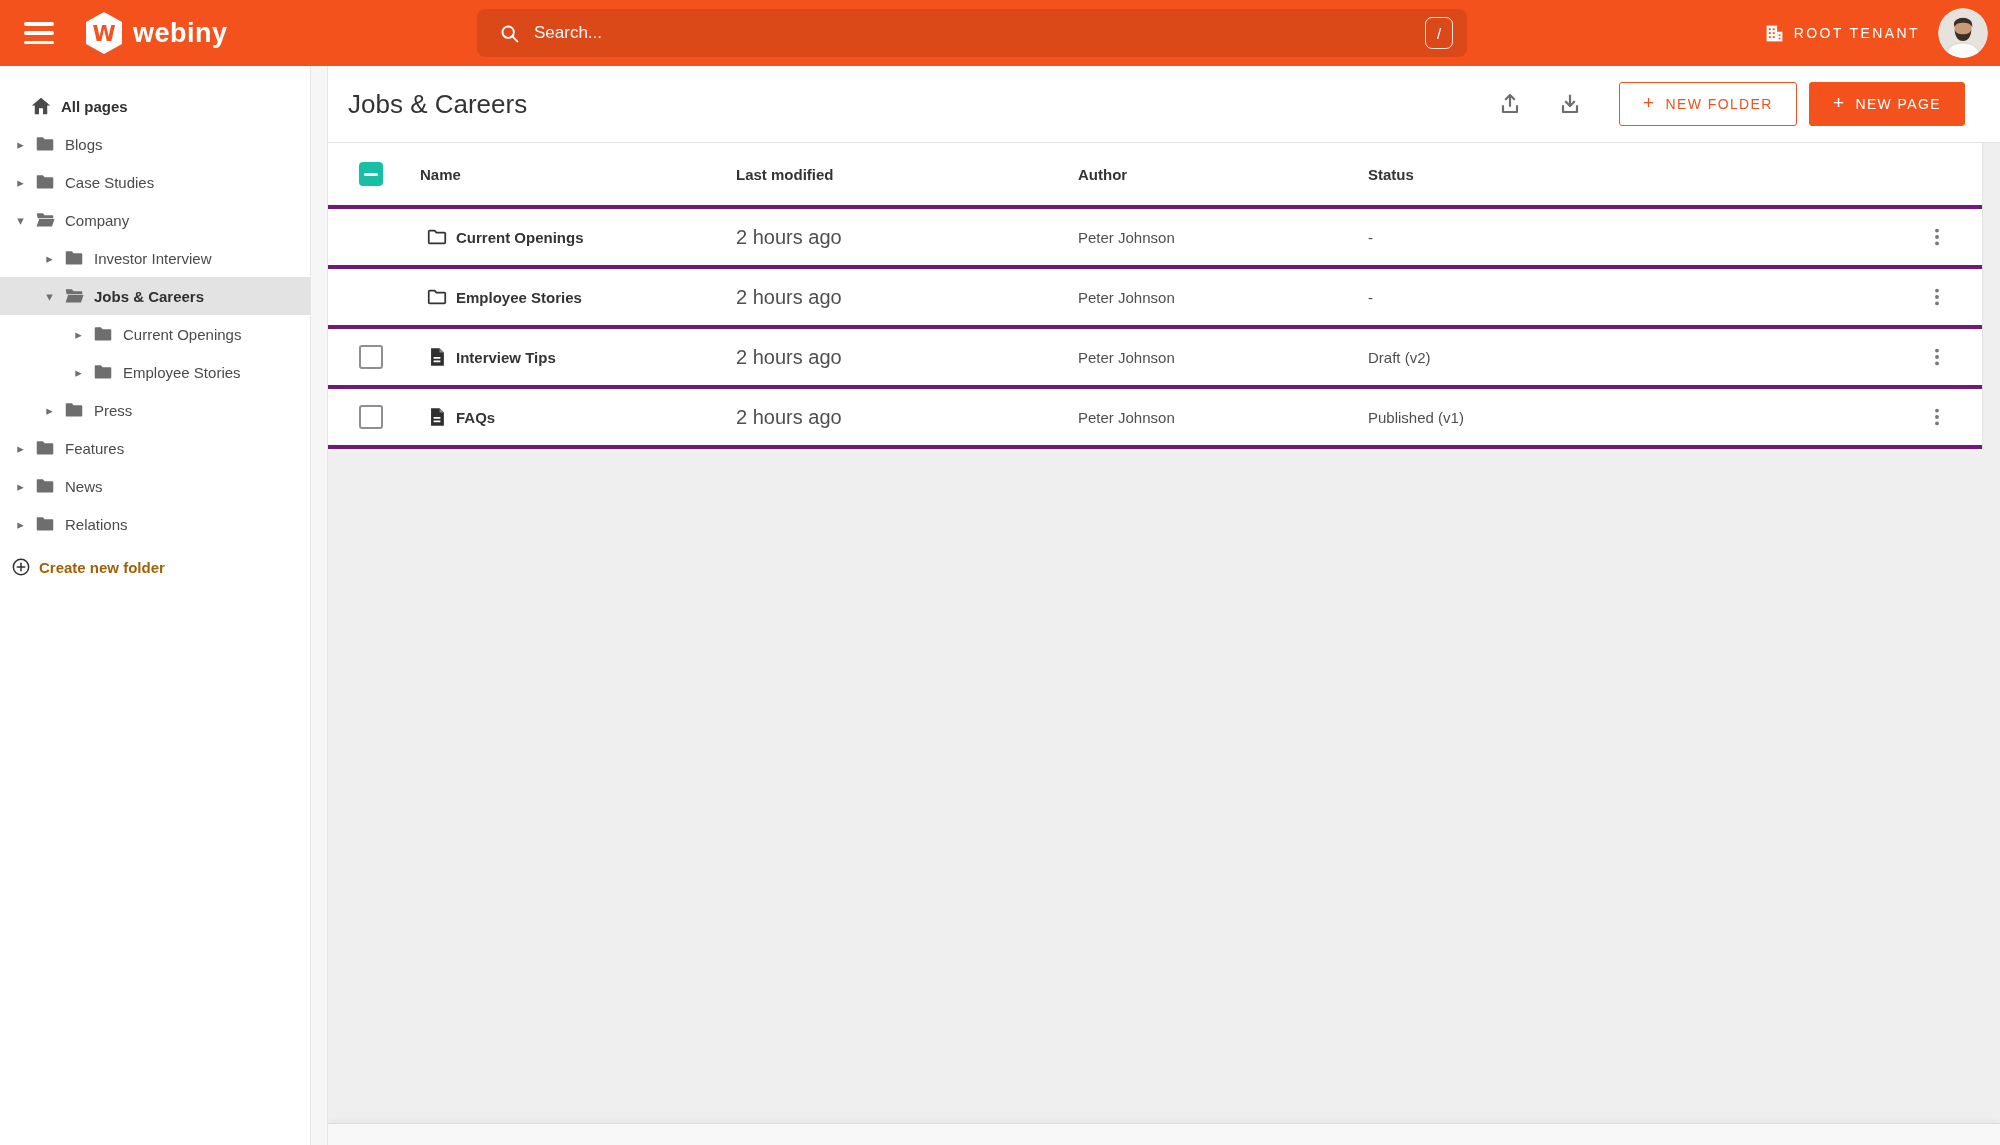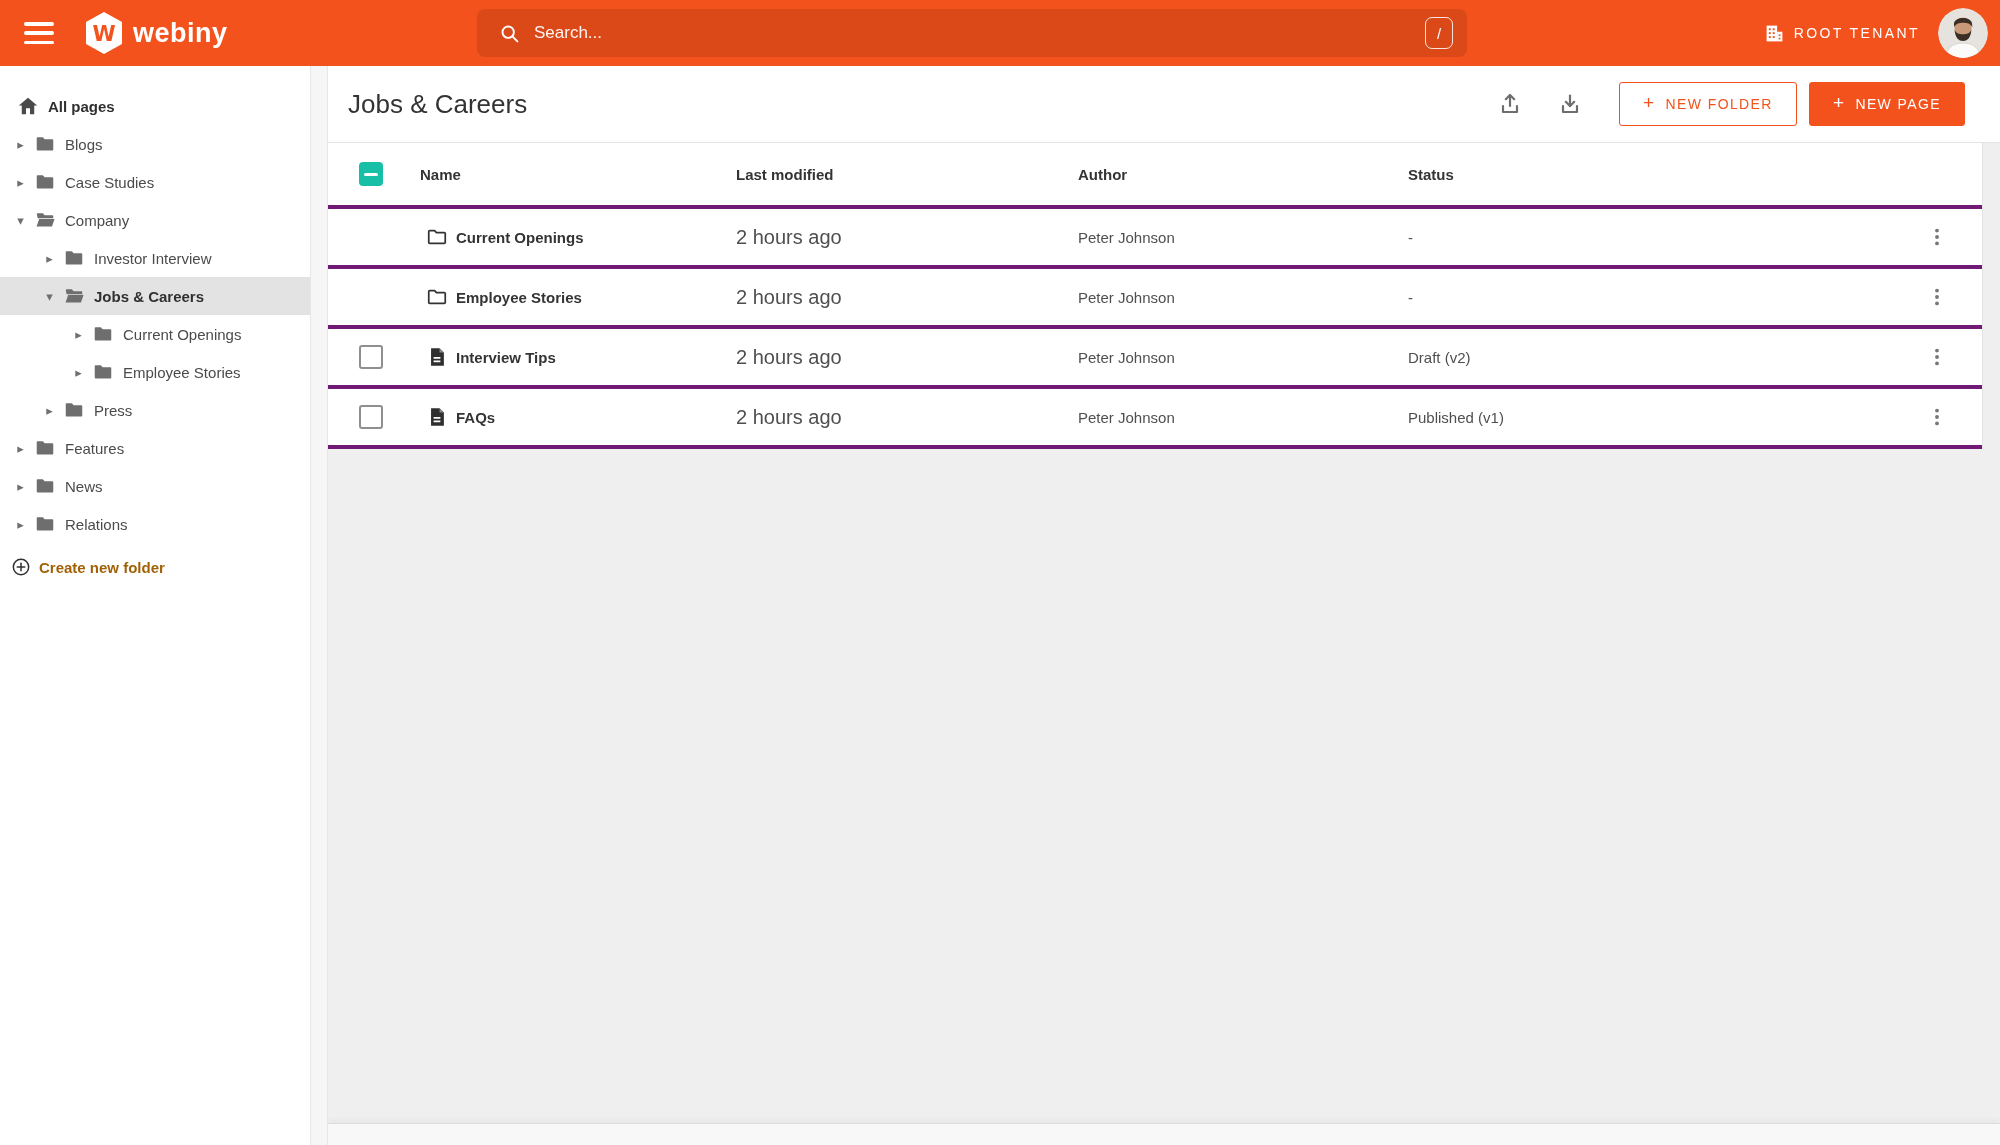--- a/index.html
+++ b/index.html
@@ -51,21 +51,21 @@
 
   
   .card { background:#fff; width:calc(100% - 17px); border-right:1px solid #e2e2e2; }
   .trow { display:flex; align-items:center; border-bottom:4px solid #701a75; }
   .trow.head { height:66px; font-weight:700; color:#343434; }
   .trow.data { height:60px; }
   .c-check { width:92px; flex:none; display:flex; align-items:center; padding-left:31px; }
   .c-name  { width:316px; flex:none; display:flex; align-items:center; font-size:15px; }
   .c-mod   { width:342px; flex:none; font-size:20px; }
   .c-auth  { width:290px; flex:none; font-size:15px; }
-  .c-status{ flex:1; font-size:15px;margin-left:40px; }
+  .c-status{ flex:1; font-size:15px; }
   .c-menu  { width:90px; flex:none; display:flex; justify-content:center; }
   .trow.head .c-name, .trow.head .c-mod, .trow.head .c-auth, .trow.head .c-status { font-size:15px; }
   .trow.data .c-mod, .trow.data .c-auth, .trow.data .c-status { color:#4f4f4f; }
   .row-name { font-weight:700; color:#343434; margin-left:8px; cursor:pointer; }
   .row-ic { width:22px; height:22px; margin-left:6px; flex:none; }
   .cb { width:24px; height:24px; border-radius:3px; cursor:pointer; flex:none; }
   .cb.ind { background:#16bfa5; border-radius:4px; position:relative; }
   .cb.ind::after { content:""; position:absolute; left:5px; top:10.5px; width:14px; height:3px; background:#fff; border-radius:2px; }
   .cb.off { border:2px solid #8f8f8f; background:#fff; }
   .kebab { width:30px; height:30px; display:flex; align-items:center; justify-content:center; cursor:pointer; }
@@ -131,21 +131,21 @@
           <ellipse cx="25" cy="19.5" rx="8.6" ry="10" fill="#c89a77"></ellipse>
           <path d="M16 15.5c.5-7.5 17.5-7.5 18 0l.4 3.4c-2.6-3.4-4.6-4.2-9.2-4.2s-6.6.8-9.2 4.2z" fill="#3a2e25"></path>
           <path d="M16.6 21.5c.4 8.4 4.2 11.5 8.4 11.5s8-3.1 8.4-11.5c-1.2 3.8-4.2 4.8-8.4 4.8s-7.2-1-8.4-4.8z" fill="#3a2e25"></path>
         </g>
       </svg>
     </div>
   </div>
 </header>
 
 <aside class="sidebar">
-  <div class="tree-item bold" style="padding-left:17px">
+  <div class="tree-item bold" style="padding-left:30px">
     <svg class="home-ic" viewBox="0 0 24 24">
         <path d="M12 3l10 8.5h-3.2V21h-4.6v-6.5h-4.4V21H5.2v-9.5H2z" fill="#4a4a4a"></path>
       </svg>
     <span>All pages</span>
   </div>
   <nav id="tree">
       <div class="tree-item" style="padding-left: 14px;">
         <span class="tree-arrow">▸</span>
         <span class="tree-ic">
           <svg width="22" height="22" viewBox="0 0 24 24">

